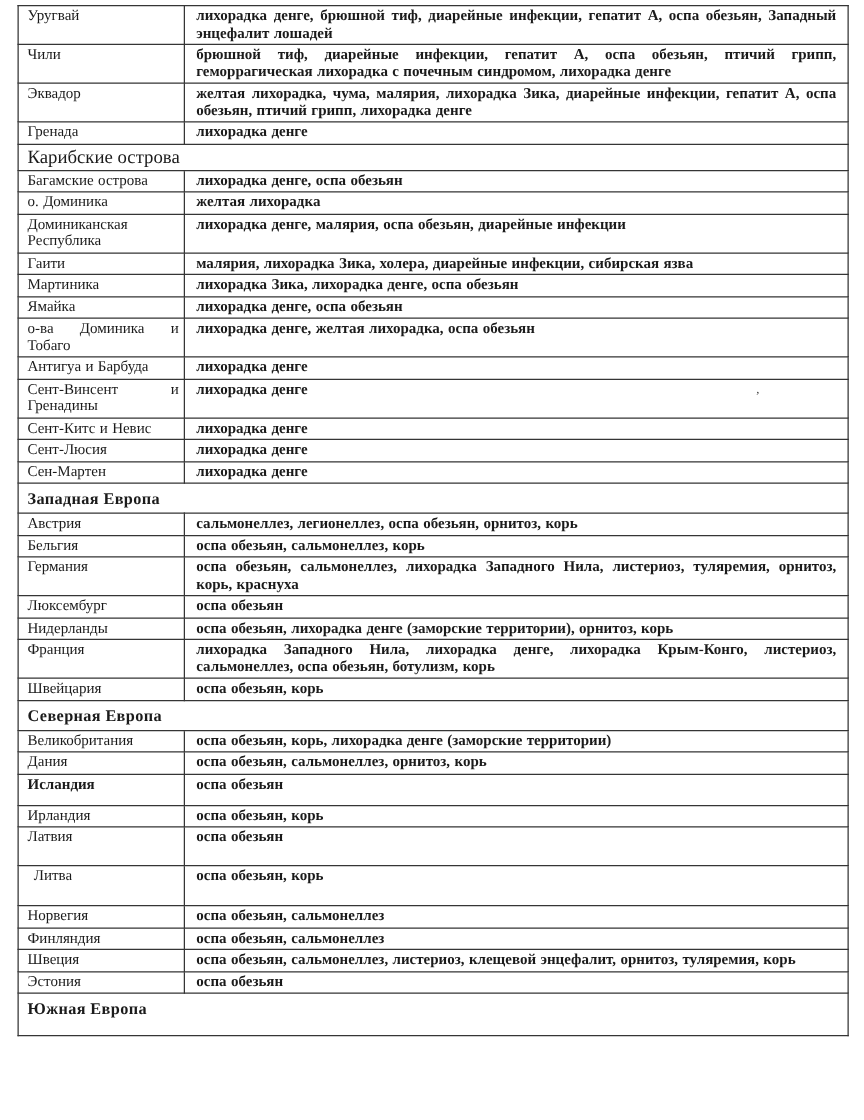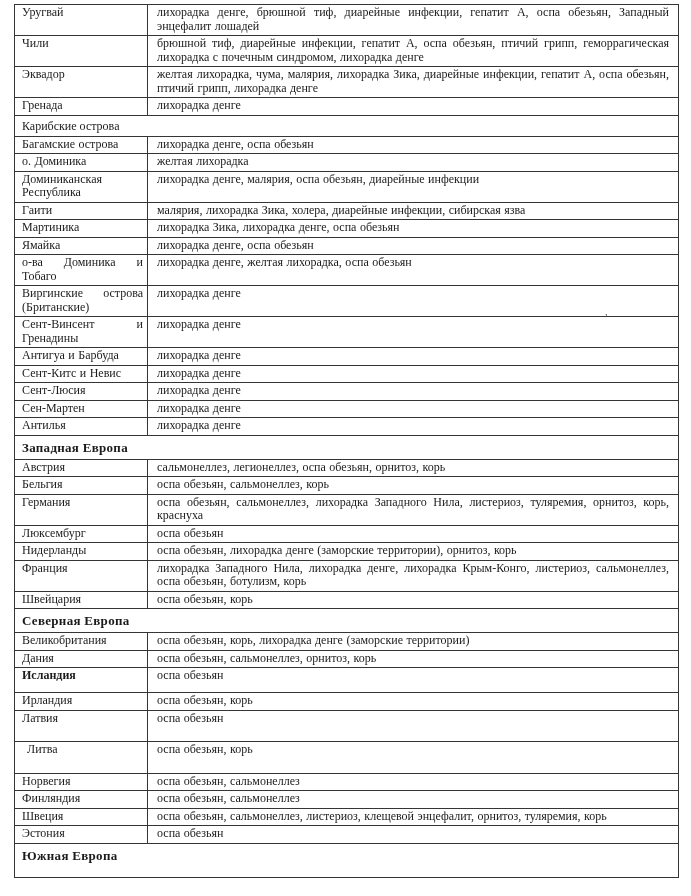--- a/index.html
+++ b/index.html
@@ -33,24 +33,25 @@
     line-height: 13.5px;
     text-align: justify;
     padding: 1px 8px 2px 7px;
     word-spacing: 0.5px;
   }
   td.country {
     padding: 1px 4px 2px 7px;
   }
   td.diseases {
     padding: 1px 9px 2px 9px;
+    font-weight: bold;
   }
   tr.section-row td {
     text-align: left;
-    font-size: 12px;
+    font-size: 15px;
     line-height: 16px;
     padding: 2px 6px 2px 7px;
     word-spacing: normal;
   }
   tr.section-row.bold td {
     font-weight: bold;
     font-size: 13px;
     line-height: 17px;
     padding: 3px 6px 3px 7px;
     letter-spacing: 0.3px;
@@ -118,45 +119,37 @@
         </tr>
         <tr>
           <td class="country">Ямайка</td>
           <td class="diseases">лихорадка денге, оспа обезьян</td>
         </tr>
         <tr>
           <td class="country">о-ва Доминика и Тобаго</td>
           <td class="diseases">лихорадка денге, желтая лихорадка, оспа обезьян</td>
         </tr>
         <tr>
-          <td class="country">Виргинские острова (Британские)</td>
+          <td class="country">Антигуа и Барбуда</td>
           <td class="diseases">лихорадка денге</td>
         </tr>
         <tr>
           <td class="country">Сент-Винсент и Гренадины</td>
           <td class="diseases">лихорадка денге</td>
         </tr>
         <tr>
-          <td class="country">Антигуа и Барбуда</td>
-          <td class="diseases">лихорадка денге</td>
-        </tr>
-        <tr>
           <td class="country">Сент-Китс и Невис</td>
           <td class="diseases">лихорадка денге</td>
         </tr>
         <tr>
           <td class="country">Сент-Люсия</td>
           <td class="diseases">лихорадка денге</td>
         </tr>
         <tr>
           <td class="country">Сен-Мартен</td>
-          <td class="diseases">лихорадка денге</td>
-        </tr>
-        <tr>
-          <td class="country">Антилья</td>
           <td class="diseases">лихорадка денге</td>
         </tr>
         <tr class="section-row bold">
           <td colspan="2">Западная Европа</td>
         </tr>
         <tr>
           <td class="country">Австрия</td>
           <td class="diseases">сальмонеллез, легионеллез, оспа обезьян, орнитоз, корь</td>
         </tr>
         <tr>

